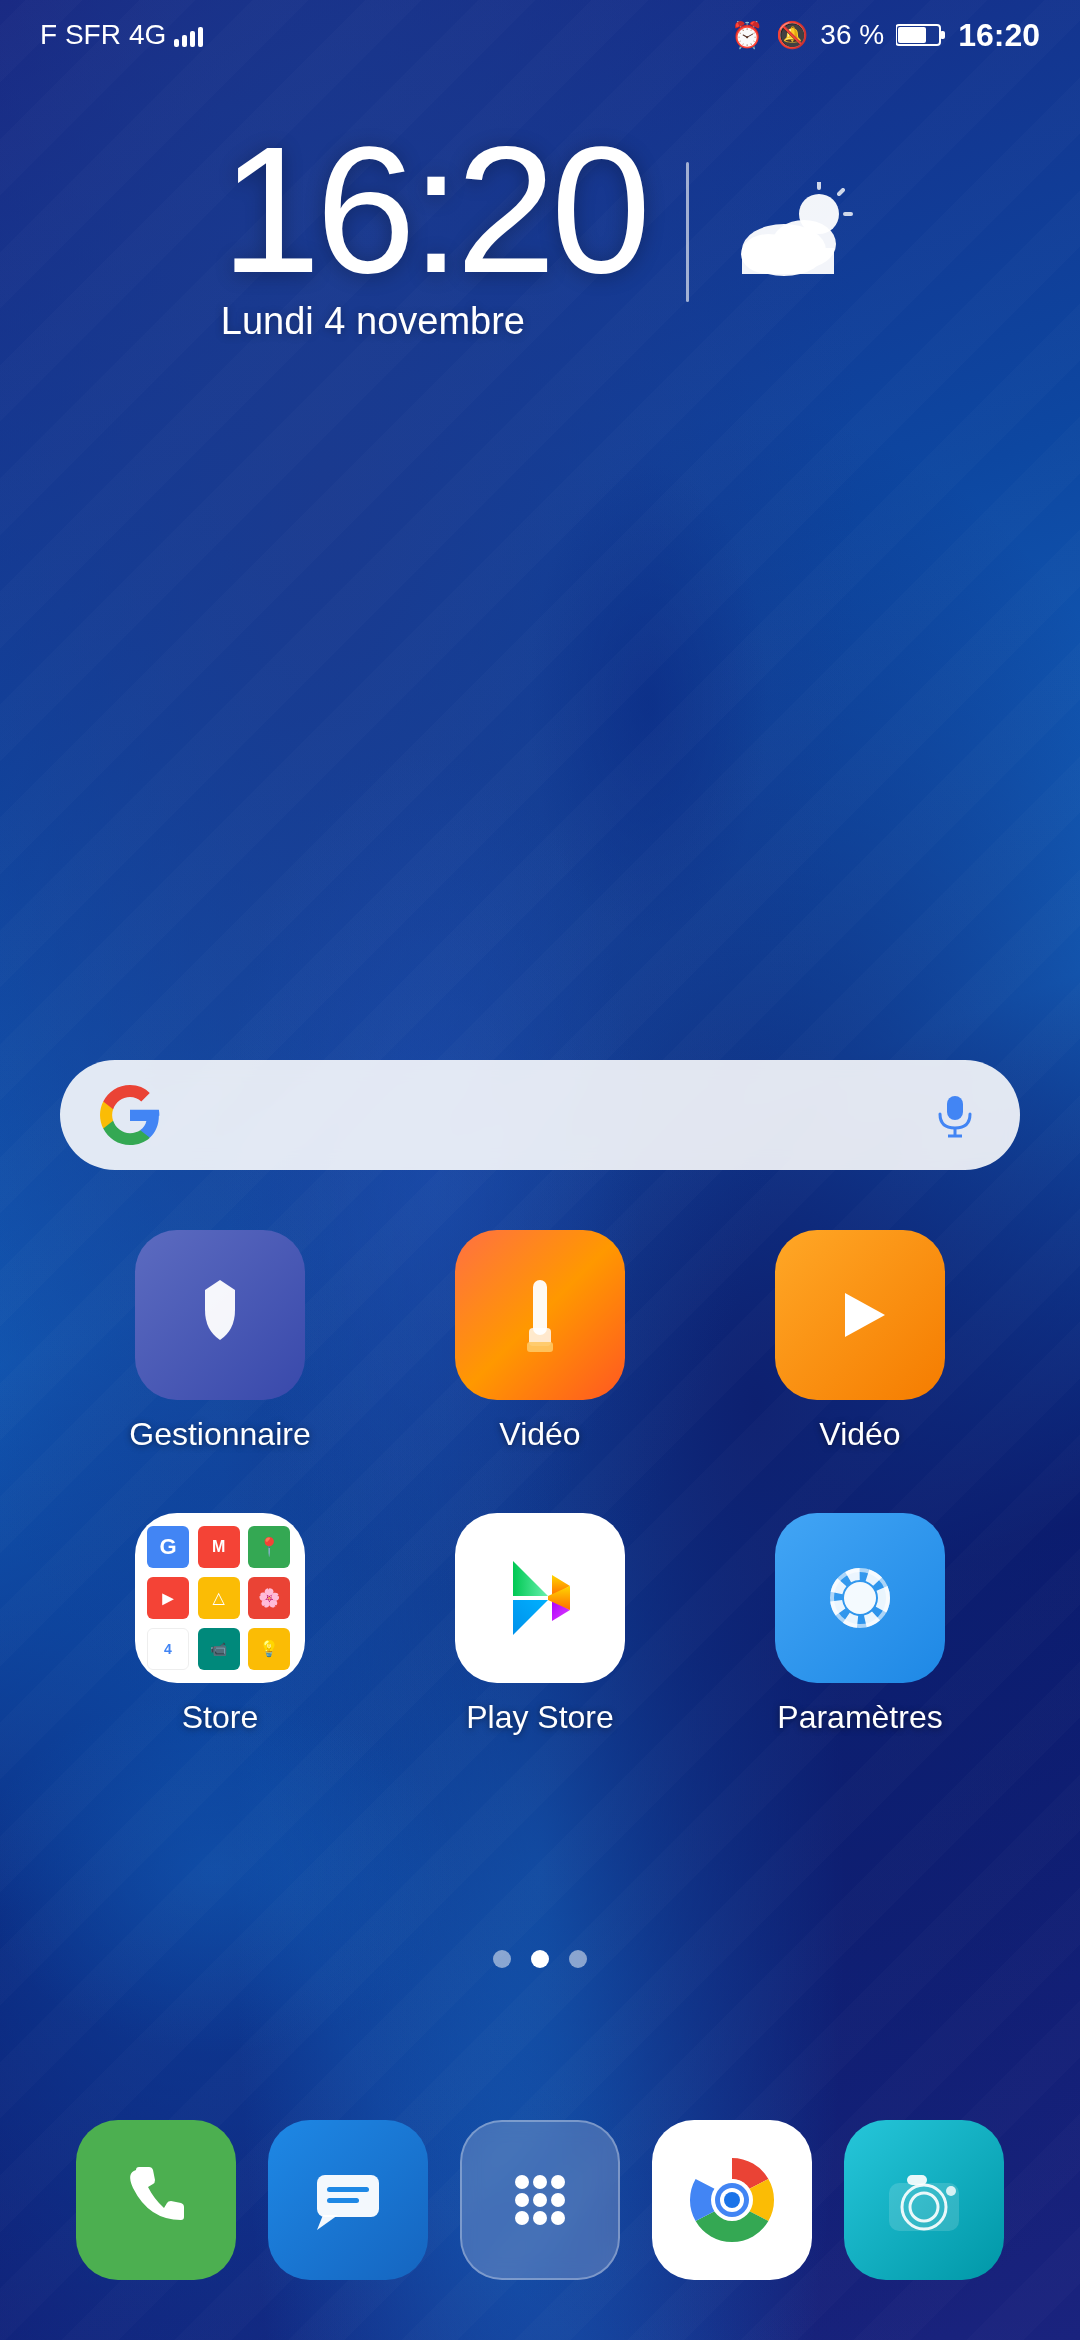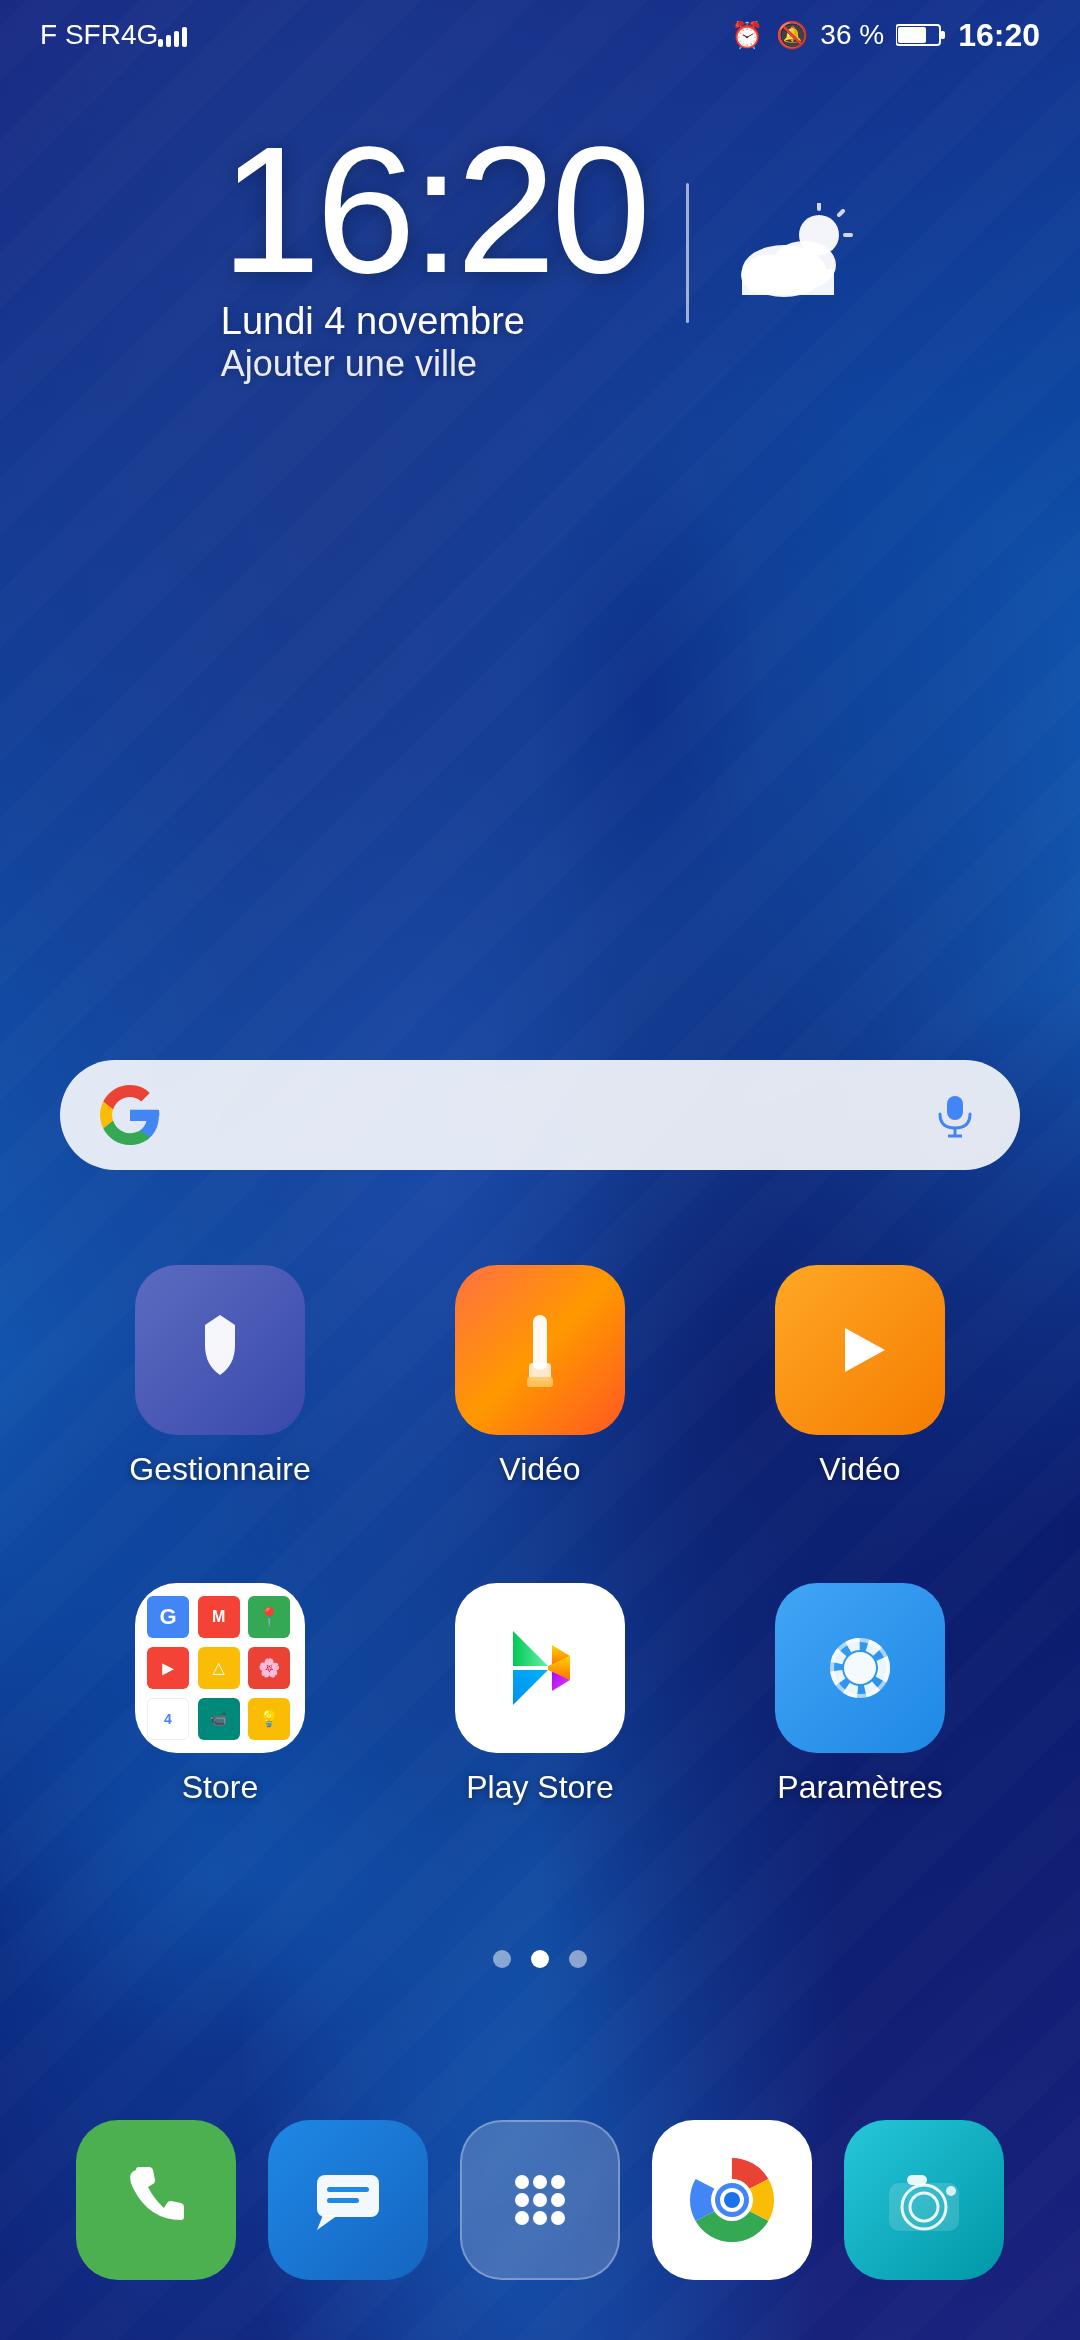--- a/index.html
+++ b/index.html
@@ -66,21 +66,21 @@
       padding: 0 40px;
       z-index: 100;
       color: white;
       font-size: 28px;
       font-weight: 500;
     }
 
     .status-left {
       display: flex;
       align-items: center;
-      gap: 0;
+      gap: 8px;
     }
 
     .status-right {
       display: flex;
       align-items: center;
       gap: 12px;
     }
 
     .signal-bars {
       display: flex;
@@ -187,21 +187,20 @@
       justify-content: space-around;
       margin-bottom: 60px;
     }
 
     .app-item {
       display: flex;
       flex-direction: column;
       align-items: center;
       width: 200px;
       cursor: pointer;
-      margin-top: 35px;
     }
 
     .app-icon {
       width: 170px;
       height: 170px;
       border-radius: 42px;
       display: flex;
       align-items: center;
       justify-content: center;
       margin-bottom: 16px;
@@ -372,21 +371,20 @@
     </svg>
 
     <span style="font-size:32px; font-weight:600;">16:20</span>
   </div>
 </div>
 
 <div class="clock-area">
   <div class="clock-left">
     <div class="clock-time">16:20</div>
     <div class="clock-date">Lundi 4 novembre</div>
-    <div class="clock-city">Ajouter une ville</div>
   </div>
   <div class="divider-line"></div>
   <div class="weather-widget">
 
     <svg width="130" height="100" viewBox="0 0 130 100">
 
       <circle cx="90" cy="32" r="20" fill="white" opacity="0.95"></circle>
 
       <line x1="90" y1="6" x2="90" y2="0" stroke="white" stroke-width="4" stroke-linecap="round" opacity="0.8"></line>
       <line x1="110" y1="12" x2="114" y2="8" stroke="white" stroke-width="4" stroke-linecap="round" opacity="0.8"></line>

